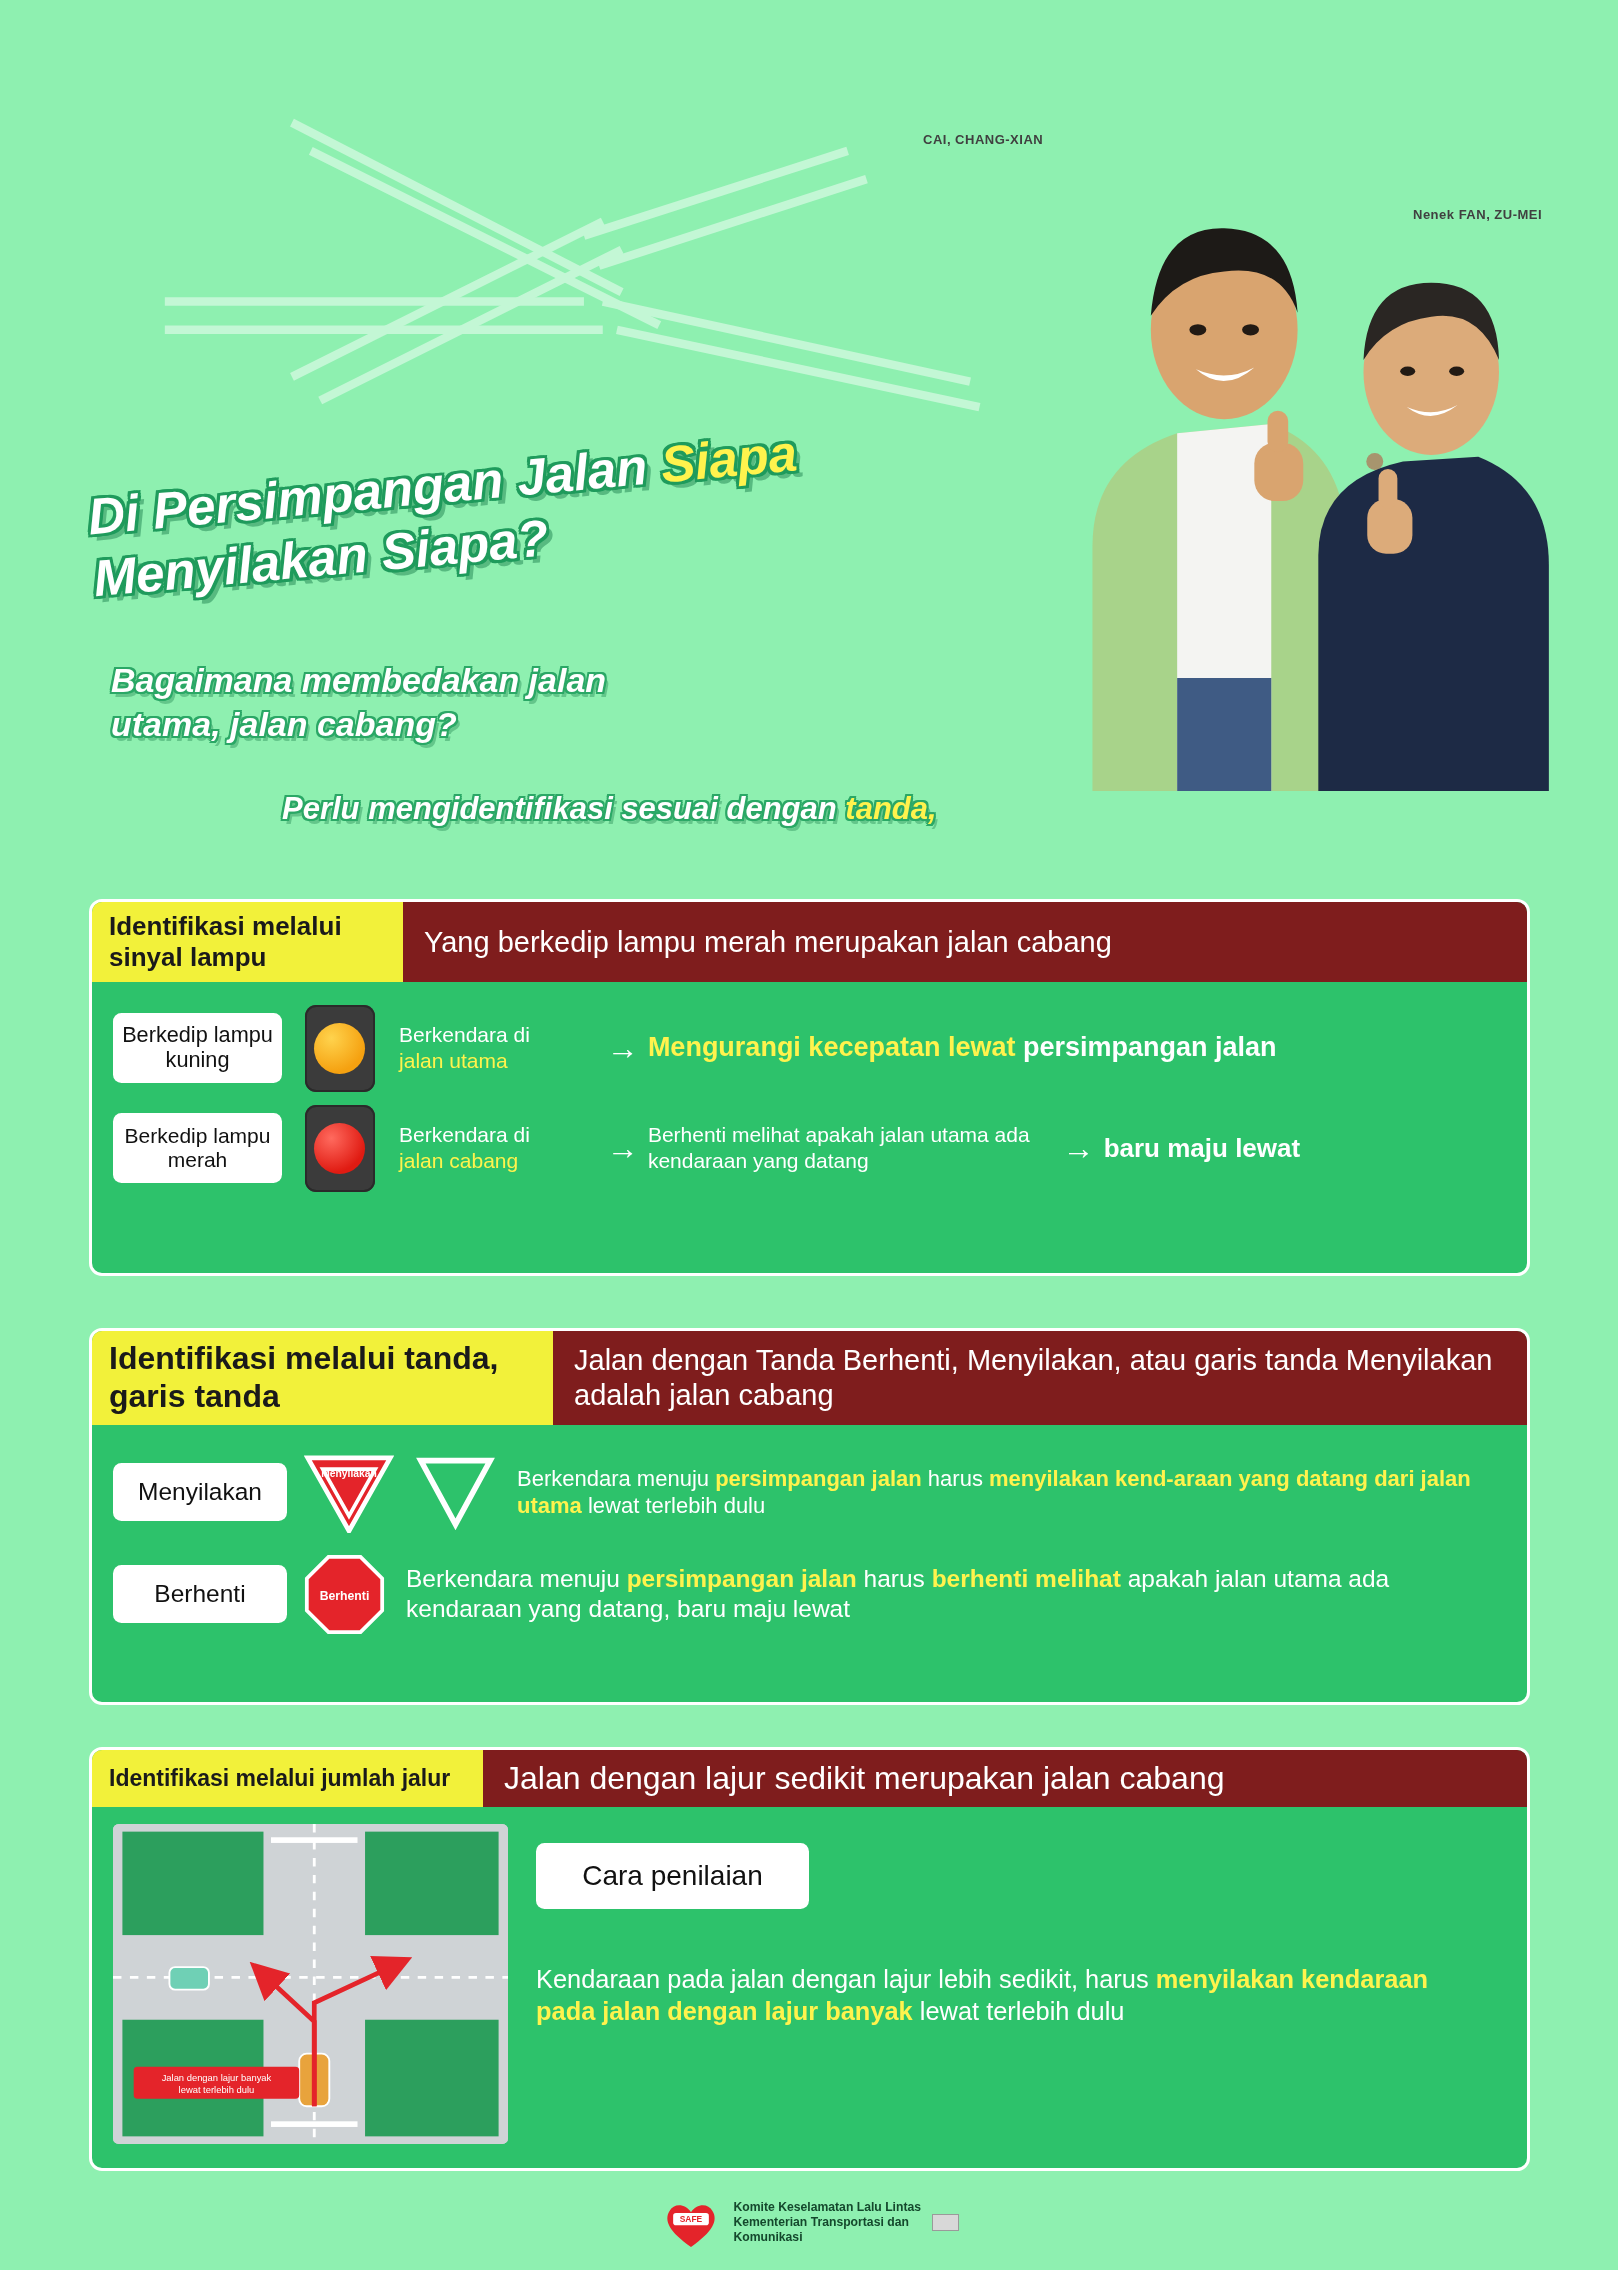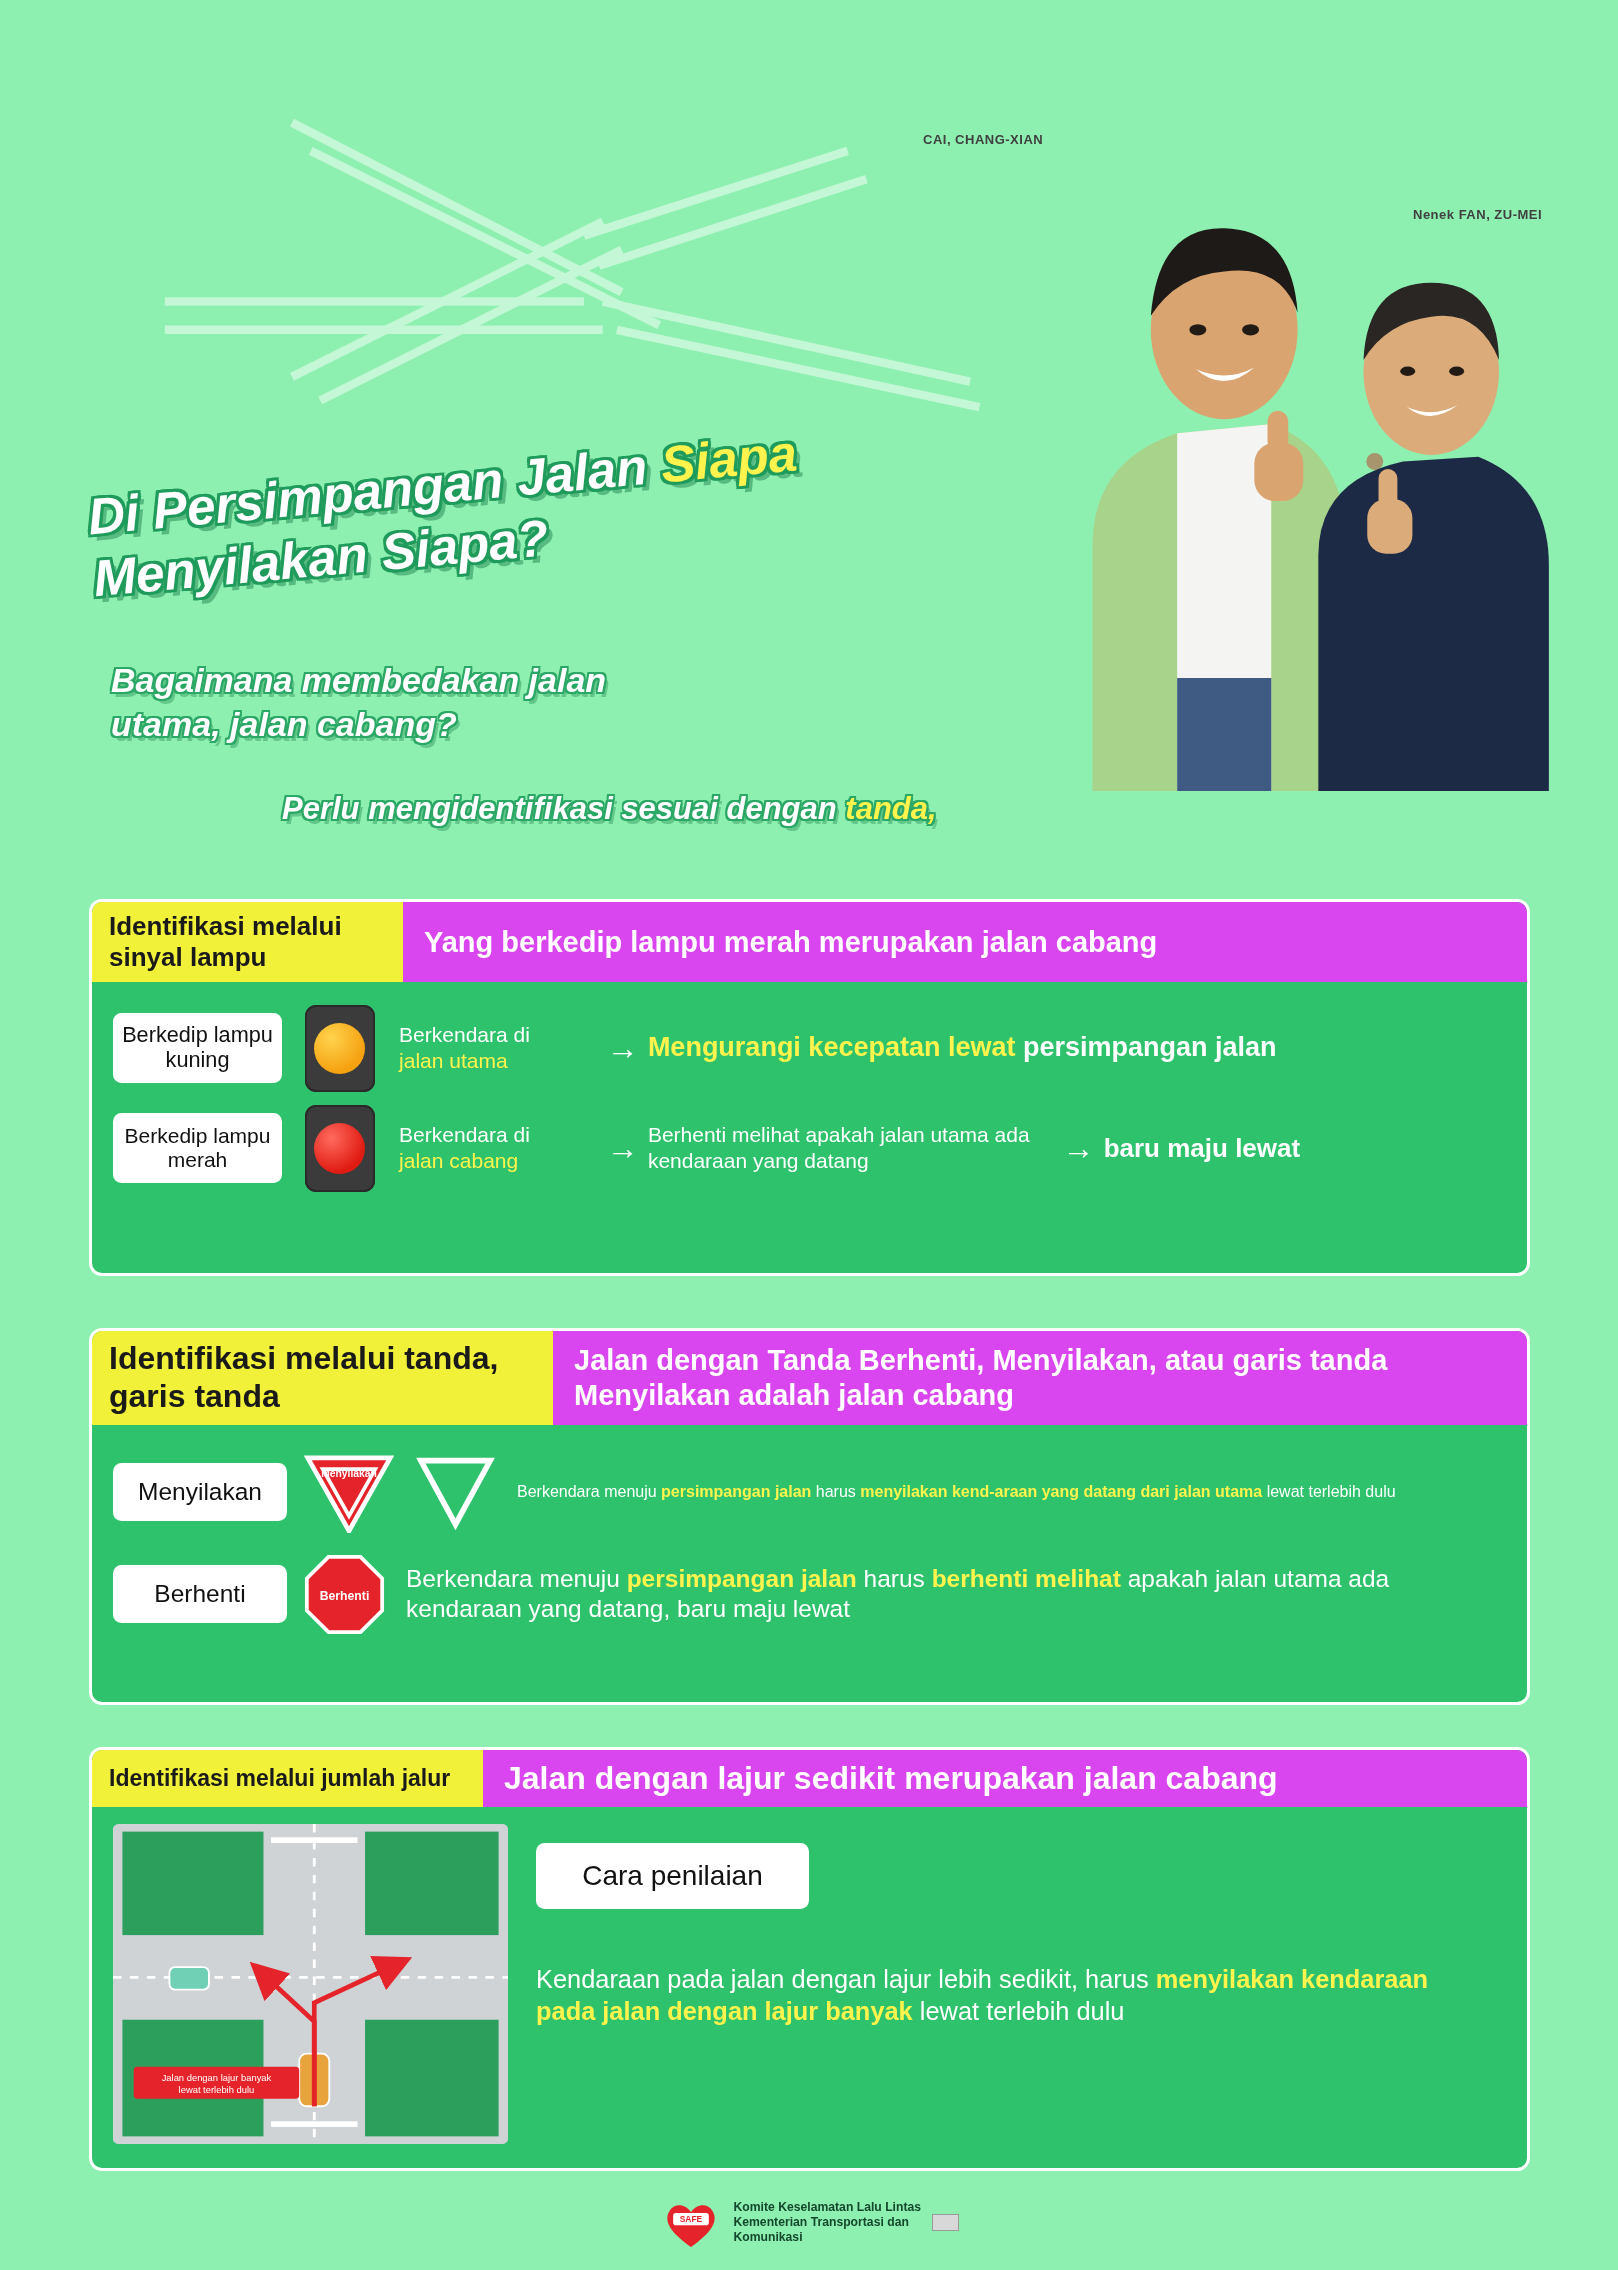--- a/index.html
+++ b/index.html
@@ -63,21 +63,21 @@
     background:#2dc26b;border:3.8px solid #ffffff;border-radius:13px;
     box-sizing:border-box;overflow:hidden;
   }
   .card-head{display:flex;align-items:stretch;}
   .head-left{
     background:#f2f13a;color:#1a1a1a;font-weight:bold;
     display:flex;align-items:center;padding:9.4px 17px;box-sizing:border-box;
     line-height:1.18;
   }
   .head-right{
-    background:#d946ef;color:#ffffff;font-weight:bold;flex:1;
+    background:#7f1d1d;color:#ffffff;font-weight:normal;flex:1;
     display:flex;align-items:center;padding:9.4px 21px;box-sizing:border-box;
     line-height:1.2;
   }
   .card-body{padding:17px 21px 21px 21px;}
 
   .row{display:flex;align-items:center;margin-bottom:13px;}
   .pill{
     background:#ffffff;color:#111;border-radius:8.5px;font-weight:normal;
     display:flex;align-items:center;justify-content:center;text-align:center;
     box-sizing:border-box;line-height:1.15;
@@ -234,21 +234,21 @@
       <div class="row" style="margin-top:9.4px;">
         <div class="pill" style="width:174px;height:58px;font-size:24.5px;">Menyilakan</div>
         <svg class="yield-sign" style="margin-left:17px;" viewBox="0 0 96 86">
           <polygon points="4,6 92,6 48,84" fill="#e4242a" stroke="#ffffff" stroke-width="5"></polygon>
           <polygon points="20,18 76,18 48,68" fill="none" stroke="#ffffff" stroke-width="4"></polygon>
           <text x="48" y="26" font-size="11" fill="#ffffff" text-anchor="middle" font-family="Liberation Sans, sans-serif" font-weight="bold">Menyilakan</text>
         </svg>
         <svg style="width:81px;height:75px;margin-left:21px;" viewBox="0 0 86 80">
           <polygon points="6,6 80,6 43,74" fill="none" stroke="#ffffff" stroke-width="6"></polygon>
         </svg>
-        <div class="txt" style="margin-left:21px;width:970px;font-size:16px;">
+        <div class="txt" style="margin-left:21px;width:970px;font-size:22px;">
           <span>Berkendara menuju </span><span class="y b">persimpangan jalan</span><span> harus </span><span class="y b">menyilakan kend-araan yang datang dari jalan utama</span><span> lewat terlebih dulu</span>
         </div>
       </div>
 
       <div class="row" style="margin-top:21px;">
         <div class="pill" style="width:174px;height:58px;font-size:24.5px;">Berhenti</div>
         <svg class="stop-sign" style="margin-left:17px;" viewBox="0 0 86 86">
           <polygon points="26,3 60,3 83,26 83,60 60,83 26,83 3,60 3,26" fill="#e4242a" stroke="#ffffff" stroke-width="4"></polygon>
           <text x="43" y="49" font-size="13" fill="#ffffff" text-anchor="middle" font-family="Liberation Sans, sans-serif" font-weight="bold">Berhenti</text>
         </svg>

